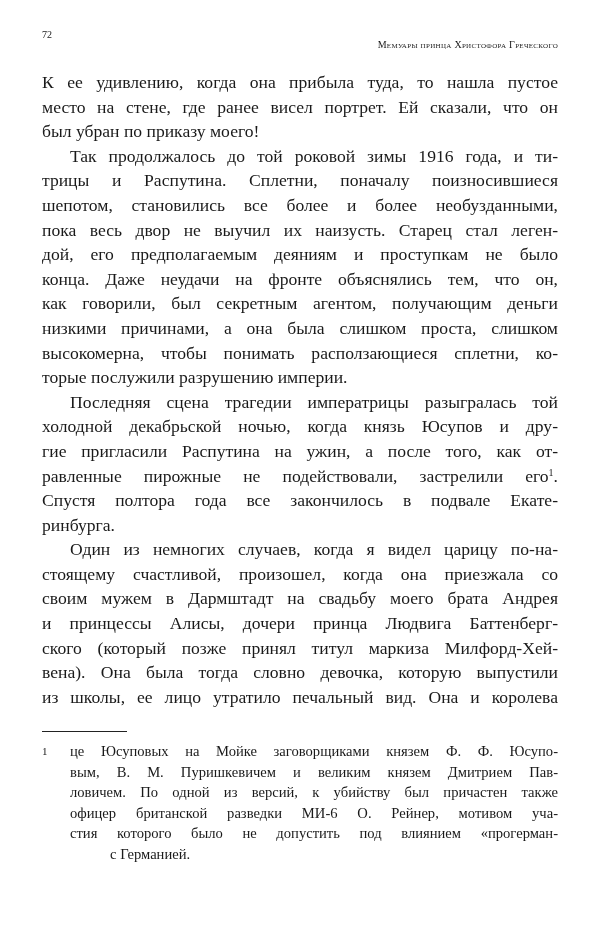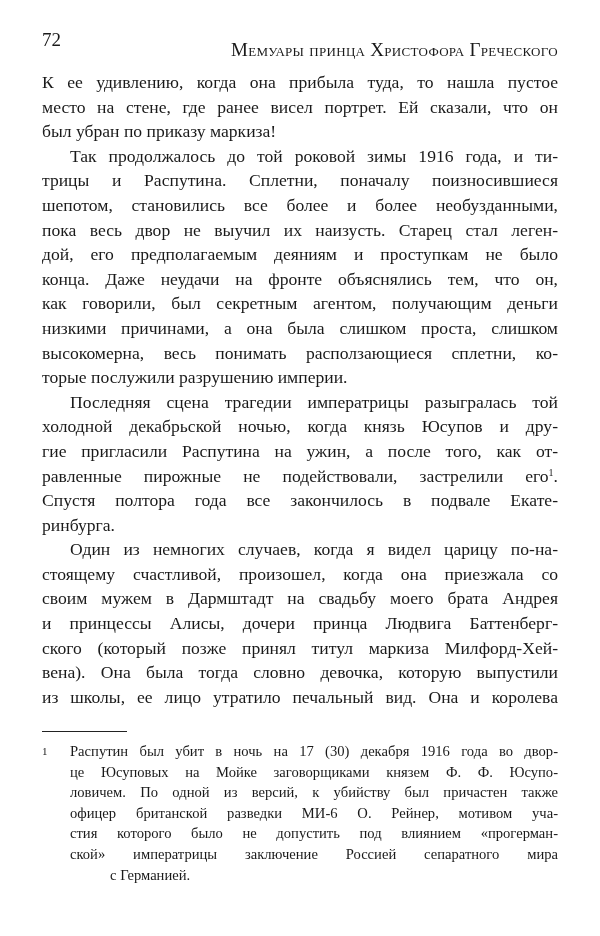--- a/index.html
+++ b/index.html
@@ -1,17 +1,17 @@
 <!DOCTYPE html>
 <html><head>
 <meta charset="utf-8">
 <style>
   html, body { margin: 0; padding: 0; background: #ffffff; }
   body { width: 600px; height: 936px; position: relative; overflow: hidden; color: #1a1a1a; font-family: "Liberation Serif", "DejaVu Serif", serif; }
-  .header { position: absolute; top: 29px; left: 42px; width: 516px; height: 22px; font-size: 19px; }
+  .header { position: absolute; top: 29px; left: 42px; width: 516px; height: 22px; font-size: 10px; }
   .page-num { position: absolute; left: 0; top: 0; }
   .running-title { position: absolute; right: 0; top: 10px; font-variant: small-caps; letter-spacing: 0.3px; }
   .main { position: absolute; top: 70px; left: 42px; width: 516px; font-size: 17.6px; line-height: 24.6px; }
   .line { display: block; white-space: nowrap; text-align: justify; text-align-last: justify; height: 24.6px; font-family: Liberation Serif, serif; }
   .line.last { text-align-last: left; }
   .line.indent { padding-left: 28px; }
   sup { font-size: 10px; vertical-align: 6px; line-height: 0; }
   .fn-rule { position: absolute; top: 731px; left: 42px; width: 85px; height: 1px; background: #222; }
   .footnotes { position: absolute; top: 741px; left: 42px; width: 516px; font-size: 14.6px; line-height: 20.6px; }
   .fn-mark { position: absolute; left: 0; top: 0; font-size: 11px; }
@@ -23,30 +23,30 @@
 <body>
 
 <div class="header">
   <span class="page-num">72</span>
   <span class="running-title">Мемуары принца Христофора Греческого</span>
 </div>
 
 <div class="main">
   <span class="line">К ее удивлению, когда она прибыла туда, то нашла пустое</span>
   <span class="line">место на стене, где ранее висел портрет. Ей сказали, что он</span>
-  <span class="line last">был убран по приказу маркиза!</span>
+  <span class="line last">был убран по приказу моего!</span>
   <span class="line indent">Так продолжалось до той роковой зимы 1916 года, и ти-</span>
   <span class="line">трицы и Распутина. Сплетни, поначалу поизносившиеся</span>
   <span class="line">шепотом, становились все более и более необузданными,</span>
   <span class="line">пока весь двор не выучил их наизусть. Старец стал леген-</span>
   <span class="line">дой, его предполагаемым деяниям и проступкам не было</span>
   <span class="line">конца. Даже неудачи на фронте объяснялись тем, что он,</span>
   <span class="line">как говорили, был секретным агентом, получающим деньги</span>
   <span class="line">низкими причинами, а она была слишком проста, слишком</span>
-  <span class="line">высокомерна, весь понимать расползающиеся сплетни, ко-</span>
+  <span class="line">высокомерна, чтобы понимать расползающиеся сплетни, ко-</span>
   <span class="line last">торые послужили разрушению империи.</span>
   <span class="line indent">Последняя сцена трагедии императрицы разыгралась той</span>
   <span class="line">холодной декабрьской ночью, когда князь Юсупов и дру-</span>
   <span class="line">гие пригласили Распутина на ужин, а после того, как от-</span>
   <span class="line"><span>равленные пирожные не подействовали, застрелили его</span><sup>1</sup><span>.</span></span>
   <span class="line">Спустя полтора года все закончилось в подвале Екате-</span>
   <span class="line last">ринбурга.</span>
   <span class="line indent">Один из немногих случаев, когда я видел царицу по-на-</span>
   <span class="line">стоящему счастливой, произошел, когда она приезжала со</span>
   <span class="line">своим мужем в Дармштадт на свадьбу моего брата Андрея</span>
@@ -54,21 +54,20 @@
   <span class="line">ского (который позже принял титул маркиза Милфорд-Хей-</span>
   <span class="line">вена). Она была тогда словно девочка, которую выпустили</span>
   <span class="line">из школы, ее лицо утратило печальный вид. Она и королева</span>
 </div>
 
 <div class="fn-rule"></div>
 
 <div class="footnotes">
   <span class="fn-mark">1</span>
   <div class="fn-body">
-    <span class="fn-line">Распутин был убит в ночь на 17 (30) декабря 1916 года во двор-</span>
     <span class="fn-line">це Юсуповых на Мойке заговорщиками князем Ф. Ф. Юсупо-</span>
+    <span class="fn-line">вым, В. М. Пуришкевичем и великим князем Дмитрием Пав-</span>
     <span class="fn-line">ловичем. По одной из версий, к убийству был причастен также</span>
     <span class="fn-line">офицер британской разведки МИ-6 О. Рейнер, мотивом уча-</span>
     <span class="fn-line">стия которого было не допустить под влиянием «прогерман-</span>
-    <span class="fn-line">ской» императрицы заключение Россией сепаратного мира</span>
     <span class="fn-line last">с Германией.</span>
   </div>
 </div>
 
 </body></html>

